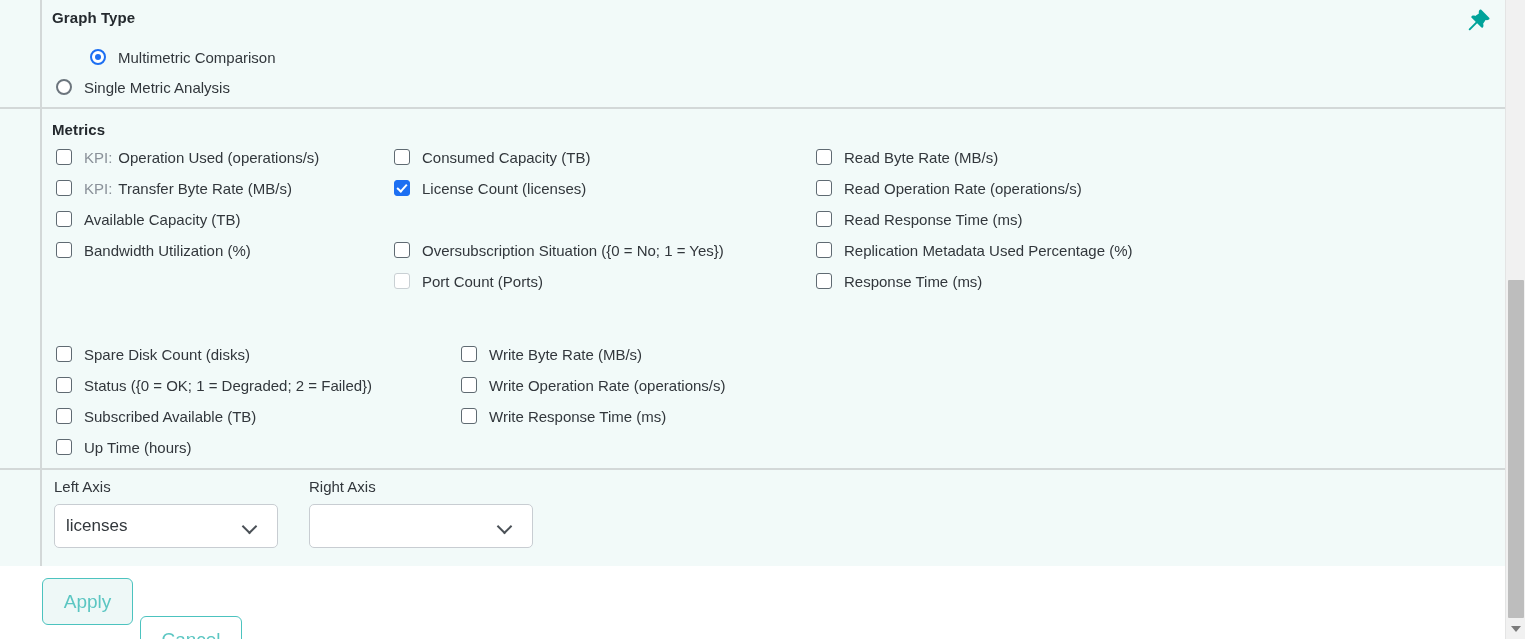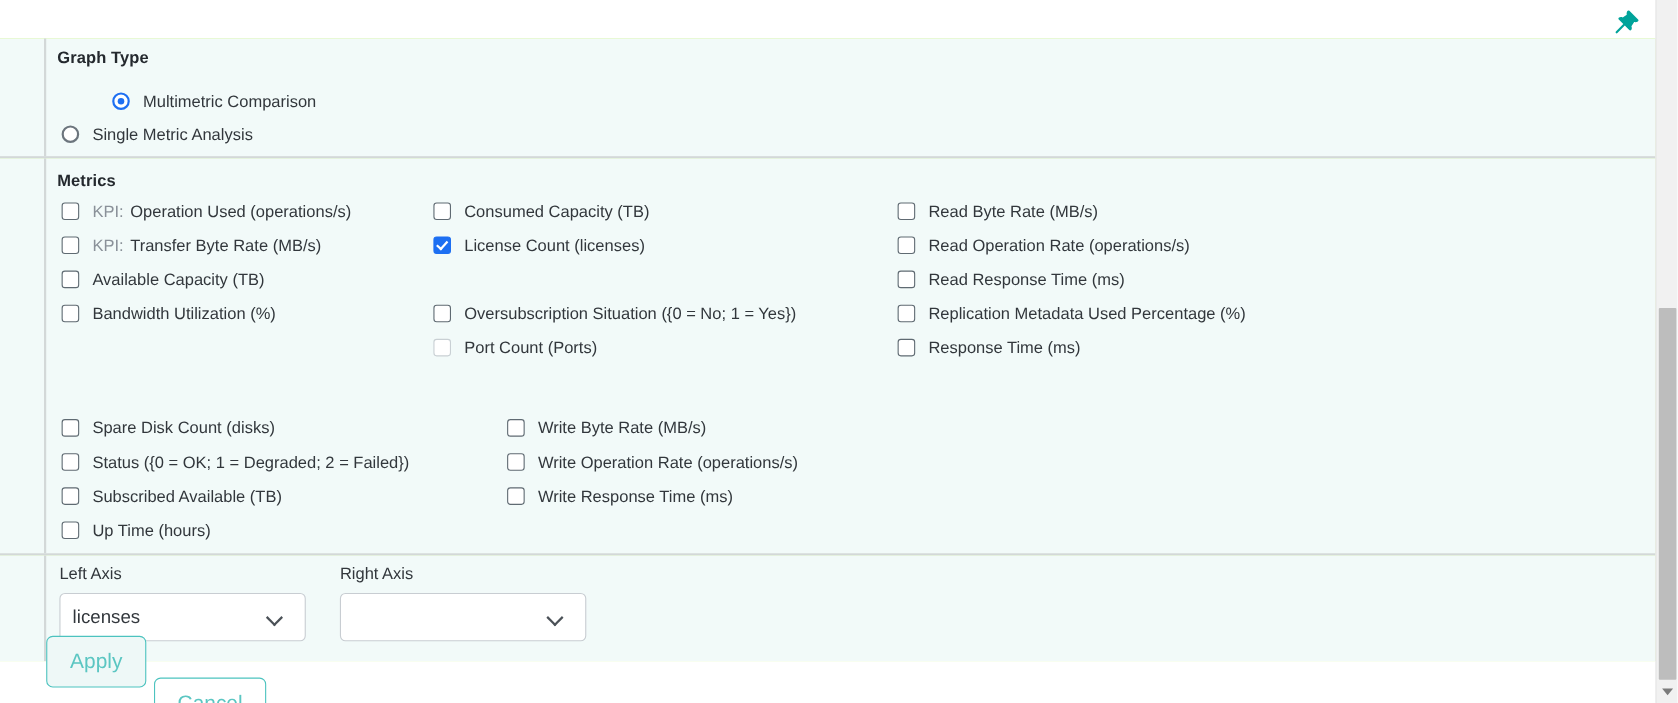--- a/index.html
+++ b/index.html
@@ -33,23 +33,22 @@
     background: #ffffff;
   }
 
   
   .form-area {
     position: absolute;
     left: 0;
     top: 0;
     width: 1505px;
     height: 566px;
-    background: #bef264;
-    box-sizing: border-box;
-    margin-top: 35px;
+    background: #0369a1;
+    box-sizing: border-box;
   }
 
   .section {
     position: absolute;
     left: 0;
     width: 1505px;
     box-sizing: border-box;
     border-bottom: 2px solid #d3d8d8;
     background: #f2faf9;
   }
@@ -283,21 +282,21 @@
 <div id="app">
 
   <div class="panel">
     <div class="form-area">
 
       <div class="section" id="sec-graphtype">
         <div class="gutter"></div>
         <div class="body">
           <div class="legend" id="graphtype-legend">Graph Type</div>
 
-          <div class="radio-row" style="left:12px; top:47px;padding-left:46px;">
+          <div class="radio-row" style="left:0; top:47px;padding-left:46px;">
             <span class="radio checked"></span>
             <span class="radio-label">Multimetric Comparison</span>
           </div>
 
           <div class="radio-row" style="left:12px; top:77px;">
             <span class="radio"></span>
             <span class="radio-label">Single Metric Analysis</span>
           </div>
         </div>
       </div>

